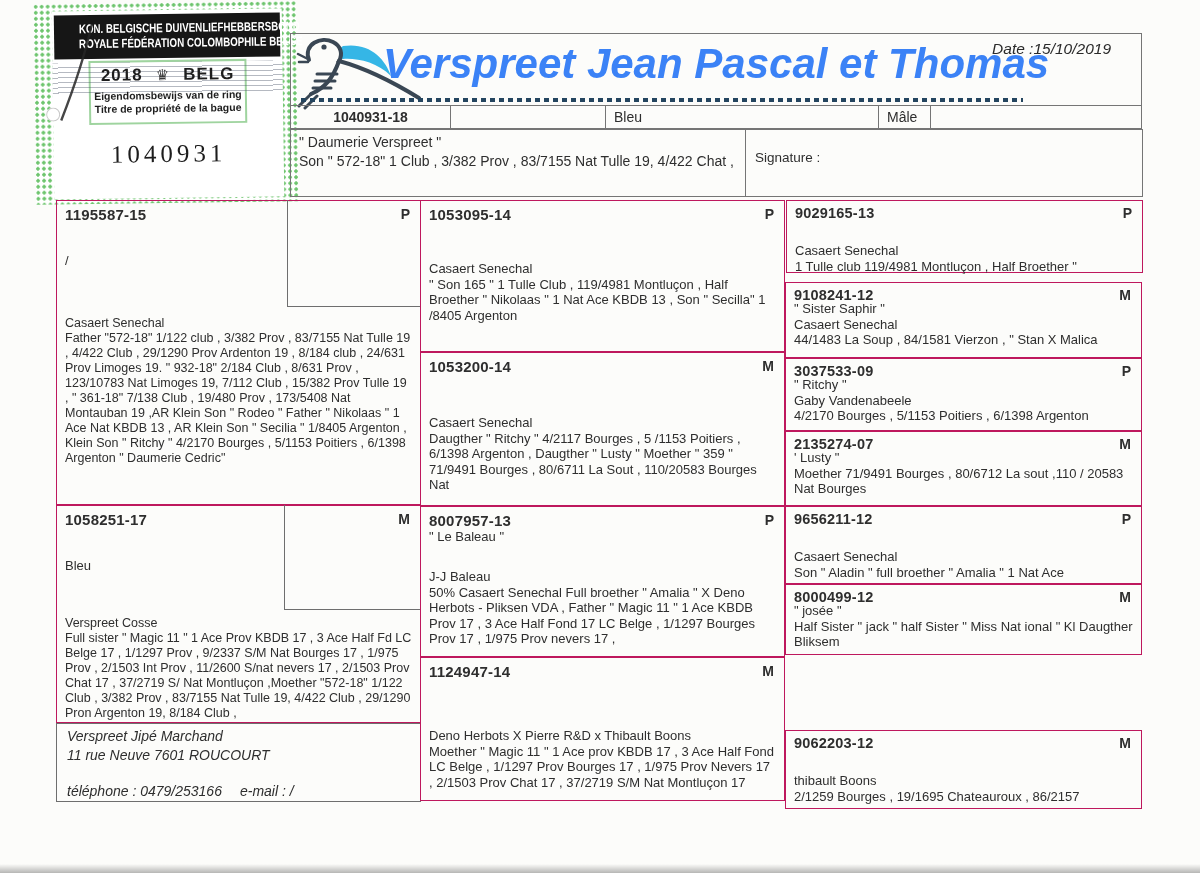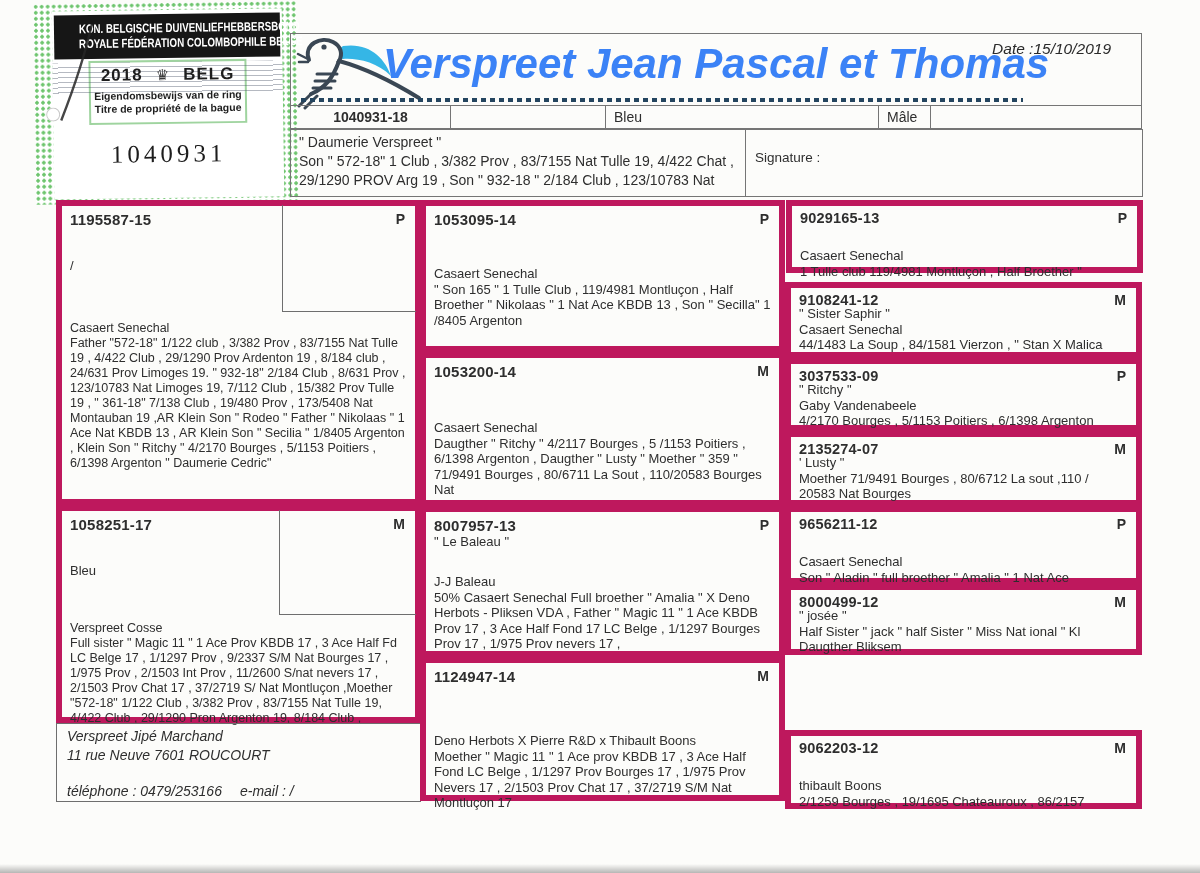--- a/index.html
+++ b/index.html
@@ -50,21 +50,21 @@
   .cell.c3{width:273px;}
   .cell.c4{width:52px;}
   .cell.c5{flex:1;border-right:none;}
 
   .summary-box{position:absolute;left:290px;top:129px;width:456px;height:68px;border:1px solid #757575;
                box-sizing:border-box;padding:3px 8px;font-size:14px;line-height:19px;}
   .signature-box{position:absolute;left:745px;top:129px;width:398px;height:68px;border:1px solid #757575;
                  border-left:none;box-sizing:border-box;padding:20px 10px;font-size:13.5px;}
 
   
-  .pbox{position:absolute;border:6px solid #be185d;box-sizing:border-box;}
+  .pbox{position:absolute;border:1px solid #be185d;box-sizing:border-box;}
   .head{position:absolute;left:8px;right:10px;top:5px;display:flex;justify-content:space-between;z-index:2;}
   .ring{font-size:15px;font-weight:bold;letter-spacing:0.2px;}
   .sex{font-size:14px;font-weight:bold;}
   .photo-rect{position:absolute;right:-1px;top:-1px;border-left:1px solid #6e6e6e;border-bottom:1px solid #6e6e6e;}
   .color-line{position:absolute;left:8px;top:52px;font-size:13px;}
   .pname-abs{position:absolute;left:8px;top:22px;font-size:13px;}
   .pbody{position:absolute;left:8px;right:8px;}
   .pname,.breeder,.ptext{font-size:13px;line-height:15.5px;}
   .sm .pname,.sm .breeder,.sm .ptext{font-size:12.5px;line-height:15px;}
 
@@ -154,21 +154,20 @@
     <div class="cell c1">1040931-18</div>
     <div class="cell c2"></div>
     <div class="cell c3">Bleu</div>
     <div class="cell c4">Mâle</div>
     <div class="cell c5"></div>
   </div>
 
   <div class="summary-box">
     <div>" Daumerie Verspreet "</div>
     <div>Son " 572-18" 1 Club , 3/382 Prov , 83/7155 Nat Tulle 19, 4/422 Chat ,</div>
-    <div>29/1290 PROV Arg 19 , Son " 932-18 " 2/184 Club , 123/10783 Nat</div>
   </div>
   <div class="signature-box">
     <span>Signature :</span>
   </div>
 
   <div class="pbox sm" id="box-father">
     <div class="photo-rect"></div>
     <div class="head">
       <span class="ring">1195587-15</span>
       <span class="sex">P</span>

